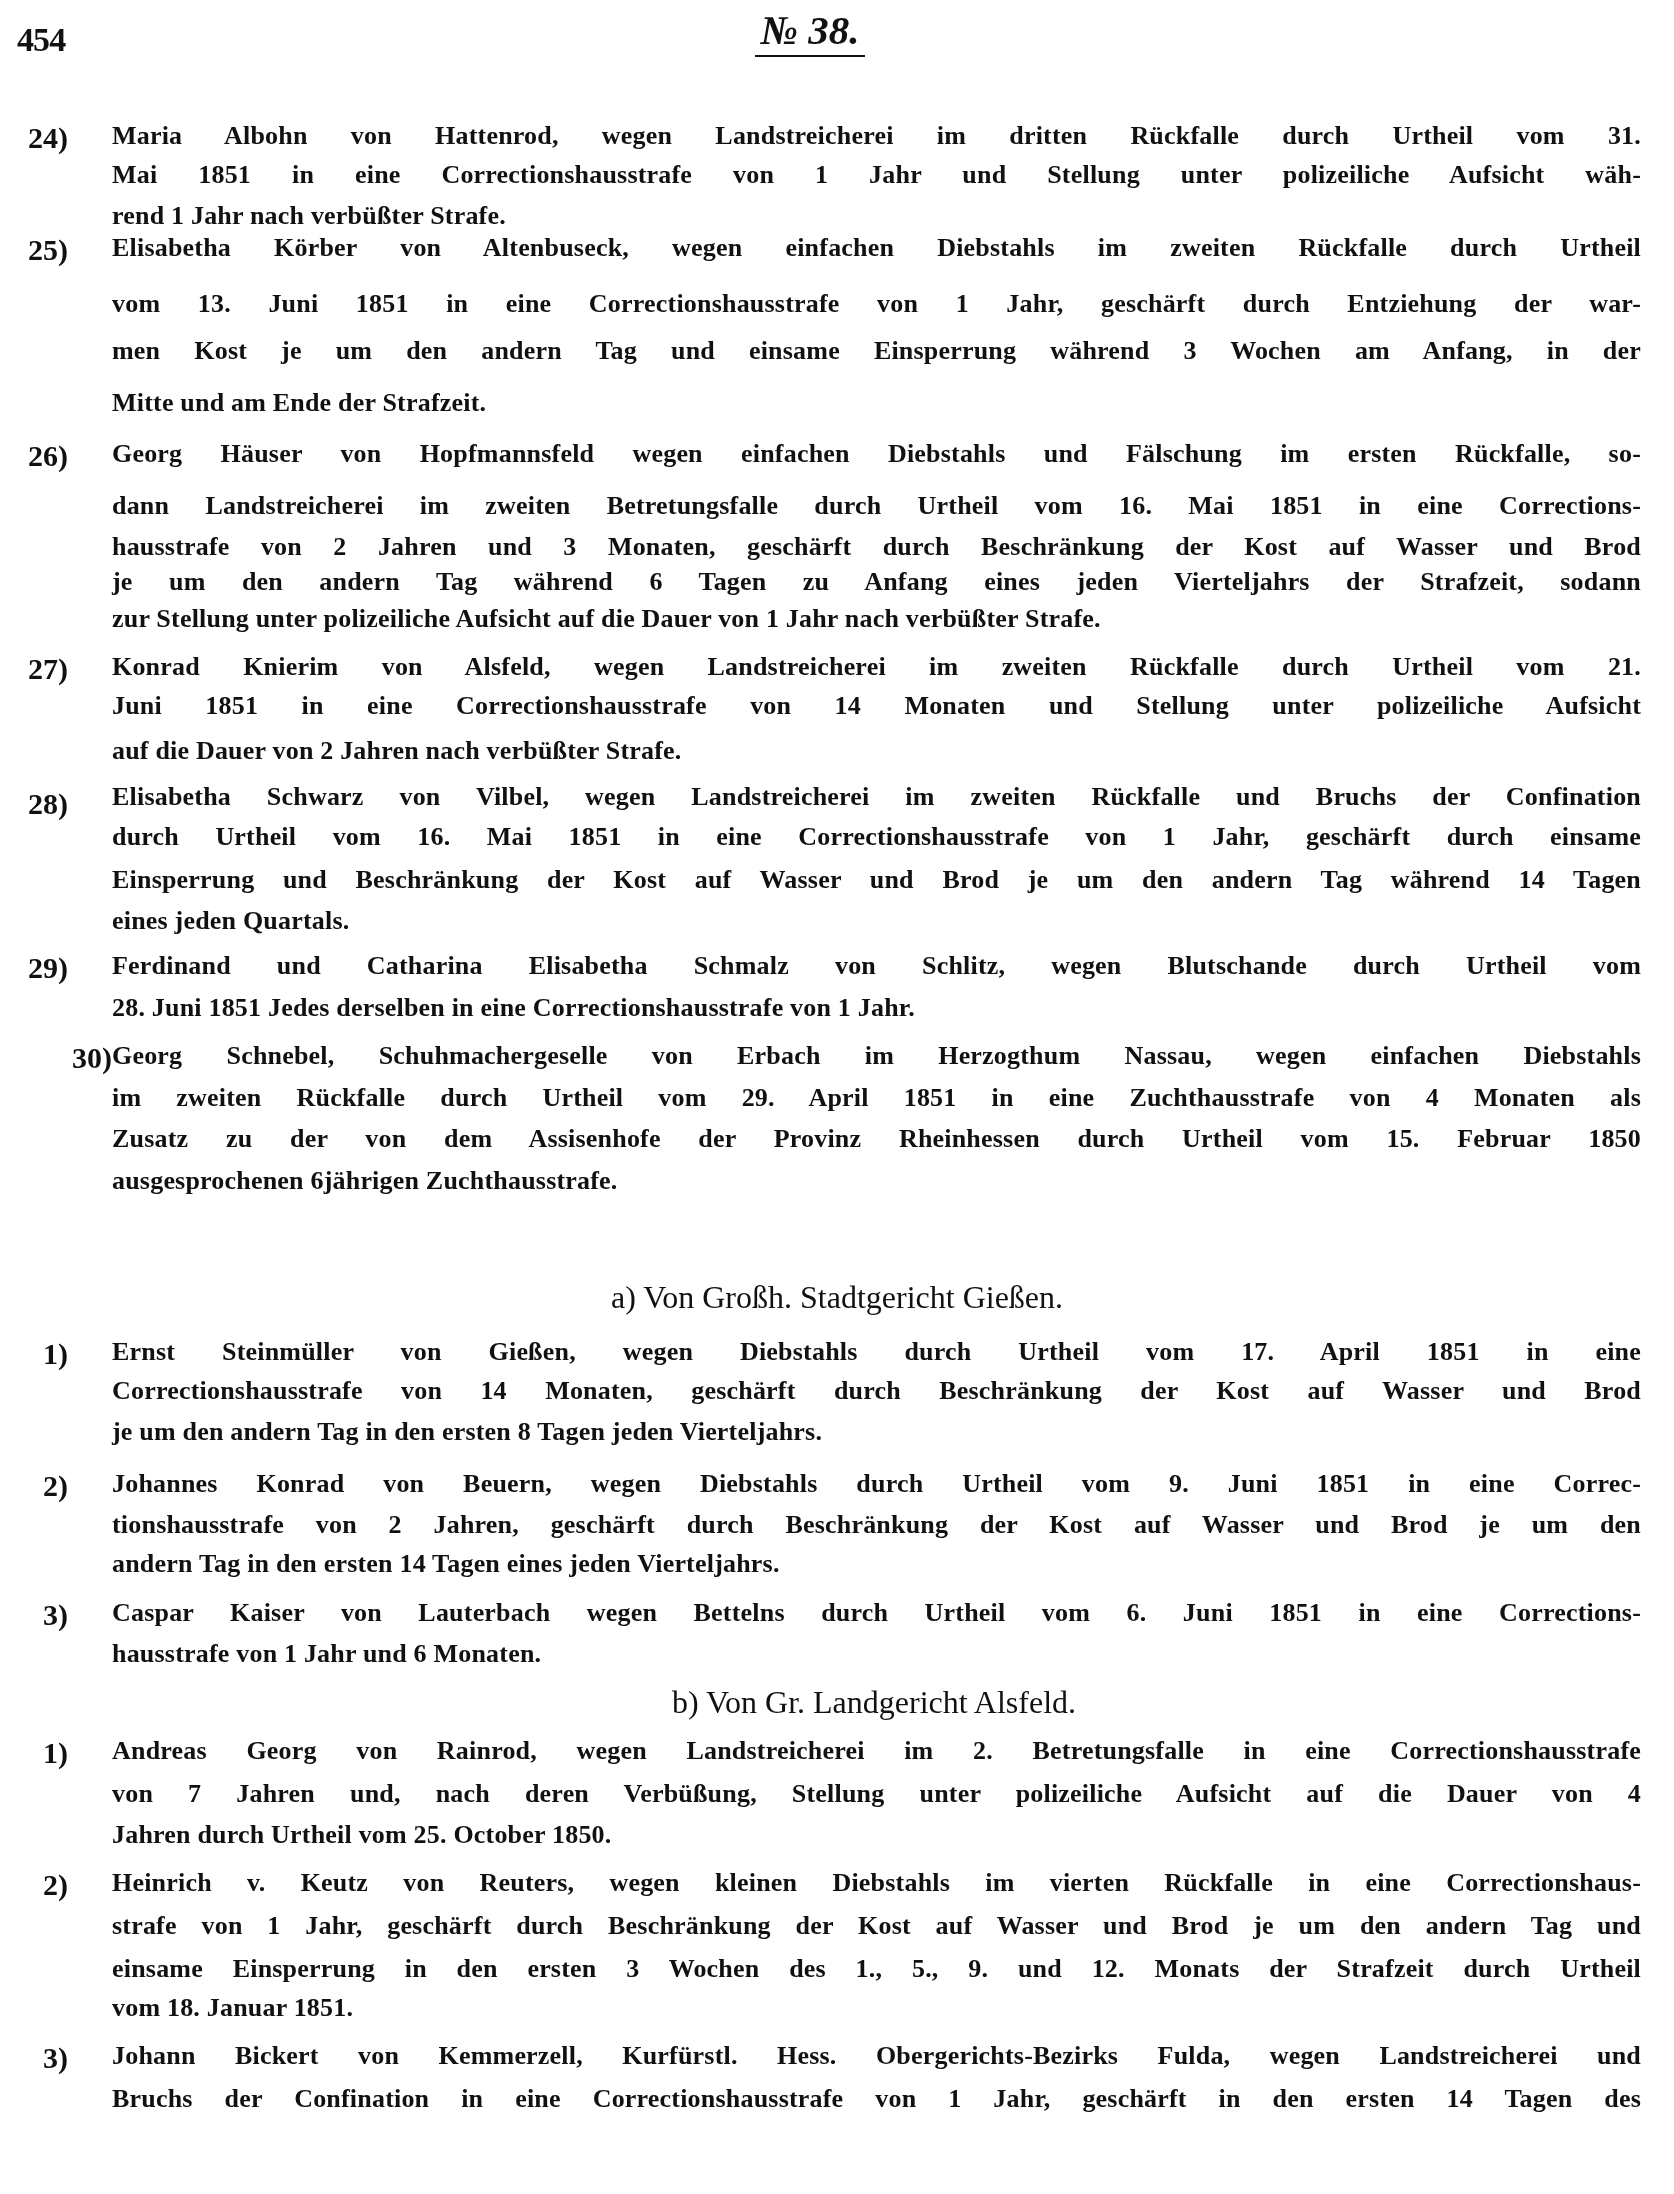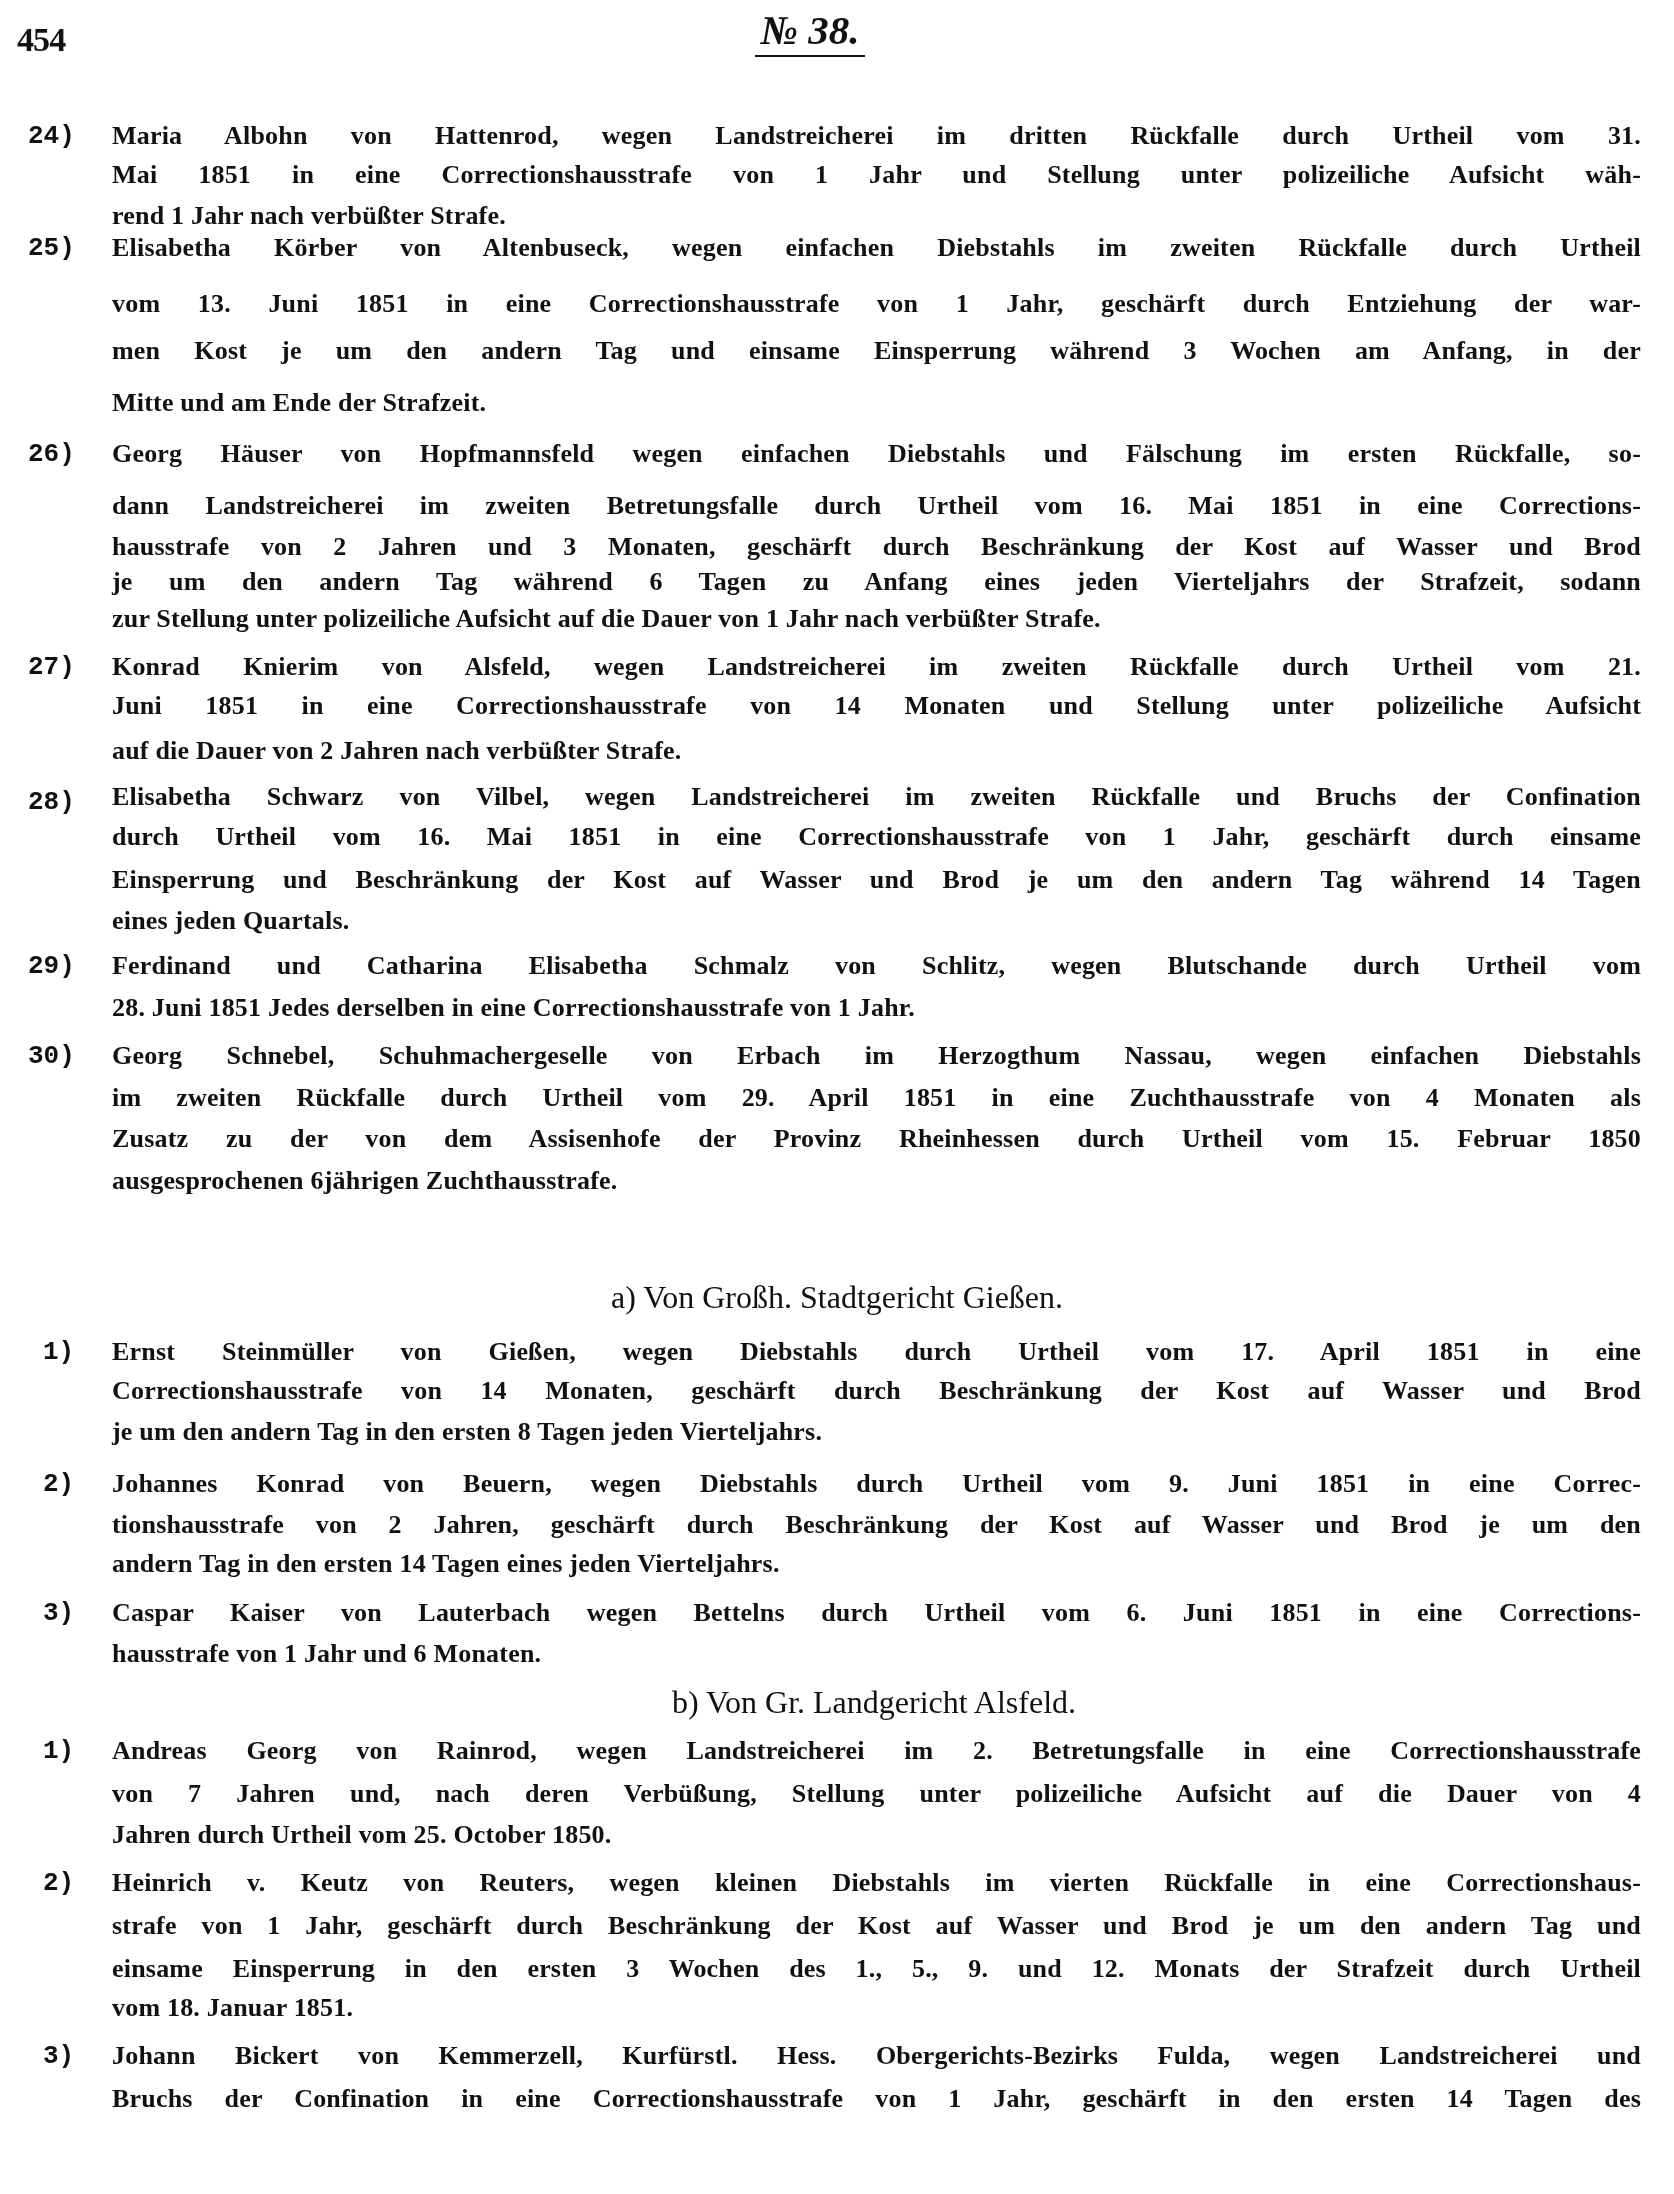--- a/index.html
+++ b/index.html
@@ -5,22 +5,22 @@
   html, body { margin: 0; padding: 0; background: #ffffff; }
   body { width: 1674px; height: 2194px; position: relative; overflow: hidden;
          font-family: "DejaVu Serif", "Liberation Serif", serif; color: #111111; }
   .page { position: absolute; left: 0; top: 0; width: 1674px; height: 2194px; }
   .page-number { position: absolute; left: 17px; top: 20.5px; font-size: 34px; font-weight: bold;
                  font-family: "Liberation Serif", serif; letter-spacing: -0.9px; }
   .issue-number { position: absolute; left: 755px; top: 5.6px; font-size: 41px; font-weight: bold;
                   font-family: "Liberation Serif", serif; font-style: italic;
                   border-bottom: 2.8px solid #111; padding: 0 5.6px 1.9px 5.6px; line-height: 48px; }
   .entry { position: absolute; left: 0; width: 1674px; }
-  .entry-num { position: absolute; left: 28px; width: 84px; font-size: 26px; font-weight: bold;
-               font-family: Liberation Mono, monospace; }
+  .entry-num { position: absolute; left: 28px; width: 84px; font-size: 30px; font-weight: bold;
+               font-family: Liberation Serif, serif; }
   .sub .entry-num { left: 43px; }
   .line { position: absolute; left: 112px; width: 1529px; font-size: 26px; font-weight: bold;
           white-space: nowrap; text-align: justify; text-align-last: justify;
           font-family: "Liberation Serif", serif; letter-spacing: 0.2px; }
   .line.last { text-align-last: left; }
   .section-heading { position: absolute; left: 131px; width: 1436px; font-size: 35px; font-weight: bold;
                      font-family: "Liberation Serif", serif; letter-spacing: 2.8px; }
   .section-heading .roman { margin-right: 32px; }
   .subheading { position: absolute; left: 0; width: 1674px; text-align: center; font-size: 32px;
                 font-family: "Liberation Serif", serif; }
@@ -72,21 +72,21 @@
     <div class="line last" style="top:132px;">eines jeden Quartals.</div>
   </div>
 
   <div class="entry" style="top:945px;">
     <span class="entry-num" style="top:5.6px;">29)</span>
     <div class="line" style="top:5.6px;">Ferdinand und Catharina Elisabetha Schmalz von Schlitz, wegen Blutschande durch Urtheil vom</div>
     <div class="line last" style="top:48px;">28. Juni 1851 Jedes derselben in eine Correctionshausstrafe von 1 Jahr.</div>
   </div>
 
   <div class="entry" style="top:1035px;">
-    <span class="entry-num" style="top:5.6px;">30)</span>
+    <span class="entry-num" style="top:5.6px;text-align:right;">30)</span>
     <div class="line" style="top:5.6px;">Georg Schnebel, Schuhmachergeselle von Erbach im Herzogthum Nassau, wegen einfachen Diebstahls</div>
     <div class="line" style="top:48px;">im zweiten Rückfalle durch Urtheil vom 29. April 1851 in eine Zuchthausstrafe von 4 Monaten als</div>
     <div class="line" style="top:89px;">Zusatz zu der von dem Assisenhofe der Provinz Rheinhessen durch Urtheil vom 15. Februar 1850</div>
     <div class="line last" style="top:131px;">ausgesprochenen 6jährigen Zuchthausstrafe.</div>
   </div>
 
   <div class="subheading" style="top:1279px;">a)  Von Großh. Stadtgericht Gießen.</div>
 
   <div class="entry sub" style="top:1324px;">
     <span class="entry-num" style="top:13px;">1)</span>

